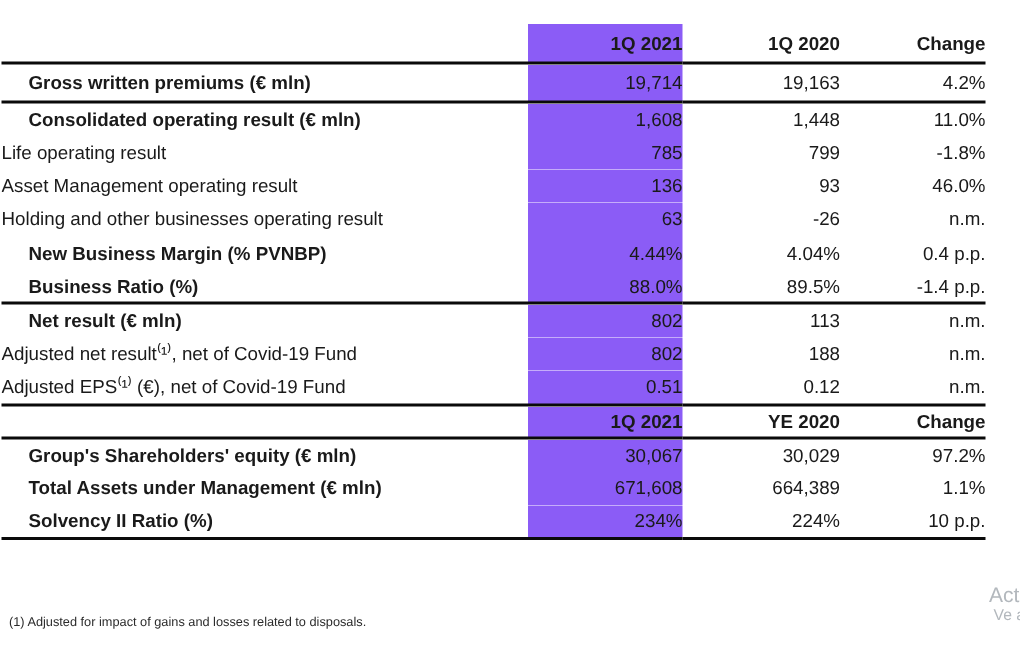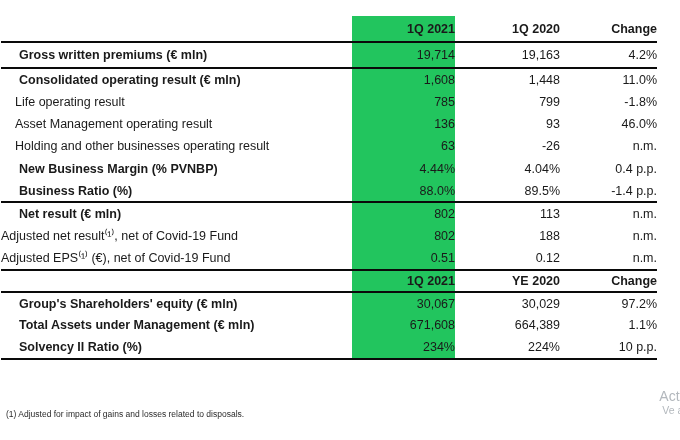--- a/index.html
+++ b/index.html
@@ -21,22 +21,22 @@
   }
   table.fin td{
     padding:0;
     vertical-align:middle;
     white-space:nowrap;
     overflow:hidden;
   }
   tr.row{height:22.4px;}
   tr.tall{height:26px;}
   td.lab{text-align:left;padding-left:7px;}
-  tr.sub td.lab{padding-left:14px;}
-  td.v1{text-align:right;padding-right:8px;background:#22c55e;}
+  tr.sub td.lab{}
+  td.v1{text-align:right;padding-right:8px;background:#8b5cf6;}
   td.v2{text-align:right;padding-right:12px;}
   td.v3{text-align:right;padding-right:7px;}
   tr.bold td.lab{font-weight:bold;padding-left:18px;}
   tr.hd td{font-weight:bold;}
   tr.line td{border-bottom:2px solid #0a0a0a;}
   tr.thick td{border-bottom:2.4px solid #0a0a0a;}
   .footnote{
     position:absolute;
     left:6px;top:409px;
     font-size:8.5px;

